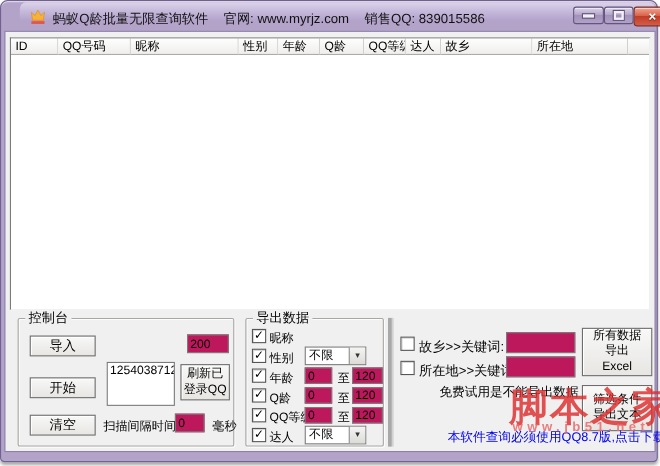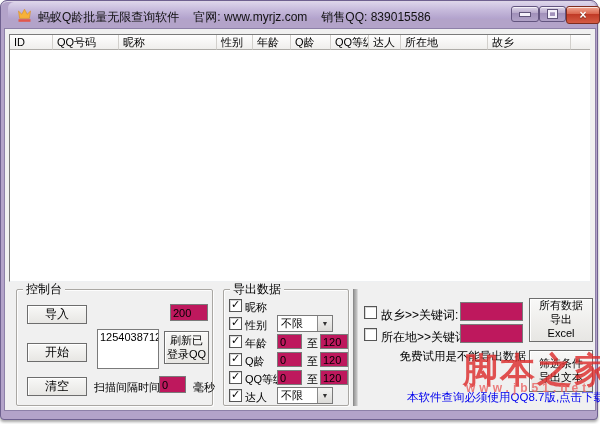--- a/index.html
+++ b/index.html
@@ -8,21 +8,21 @@
   #canvas { position:relative; width:600px; height:424px; overflow:hidden; background:#fff; }
 
   
   .window-frame {
     position:absolute; left:0; top:0; width:598px; height:420px;
     background:#b3a3c9; border:1px solid #6f6190;
     border-radius:7px 7px 4px 4px;
     box-shadow:0 2px 3px rgba(0,0,0,.35), inset 0 1px 0 rgba(255,255,255,.55);
   }
   .titlebar {
-    position:absolute; left:7px; top:1px; right:1px; height:17px;
+    position:absolute; left:17px; top:1px; right:1px; height:17px;
     border-radius:6px 6px 0 0;
     background:linear-gradient(180deg,#dcd4ea 0%,#c7bbdc 45%,#b2a2cc 100%);
     text-decoration:underline;
   }
   .app-icon { position:absolute; left:9px; top:6px; width:15px; height:15px; }
   .title-text { position:absolute; left:30px; top:7px; display:flex; gap:14px; white-space:nowrap; color:#111; }
   .win-btn {
     position:absolute; top:4px; border:1px solid #63557f; border-radius:3px;
     background:linear-gradient(#dcd4e8,#b5a6c9 45%,#a190ba 46%,#b1a2c7);
     box-shadow:inset 0 1px 0 rgba(255,255,255,.7);
@@ -154,22 +154,22 @@
       <div class="listview">
         <div class="lv-header">
           <div class="lv-col" style="width:43px">ID</div>
           <div class="lv-col" style="width:66px">QQ号码</div>
           <div class="lv-col" style="width:98px">昵称</div>
           <div class="lv-col" style="width:36px">性别</div>
           <div class="lv-col" style="width:38px">年龄</div>
           <div class="lv-col" style="width:40px">Q龄</div>
           <div class="lv-col" style="width:38px">QQ等级</div>
           <div class="lv-col" style="width:32px">达人</div>
+          <div class="lv-col" style="width:83px">故乡</div>
           <div class="lv-col" style="width:87px">所在地</div>
-          <div class="lv-col" style="width:83px">故乡</div>
           <div class="lv-col fill"></div>
         </div>
         <div class="lv-body"></div>
       </div>
 
       <div class="groupbox" style="left:11px;top:260px;width:197px;height:117px">
         <span class="gb-legend">控制台</span>
         <div class="btn" style="left:10px;top:15px;width:60px;height:19px">
           <span>导入</span>
         </div>

